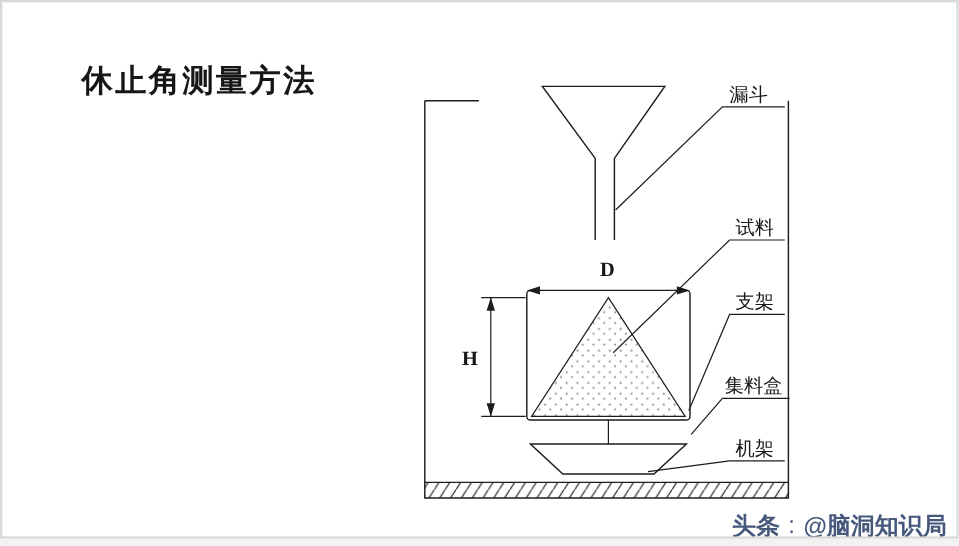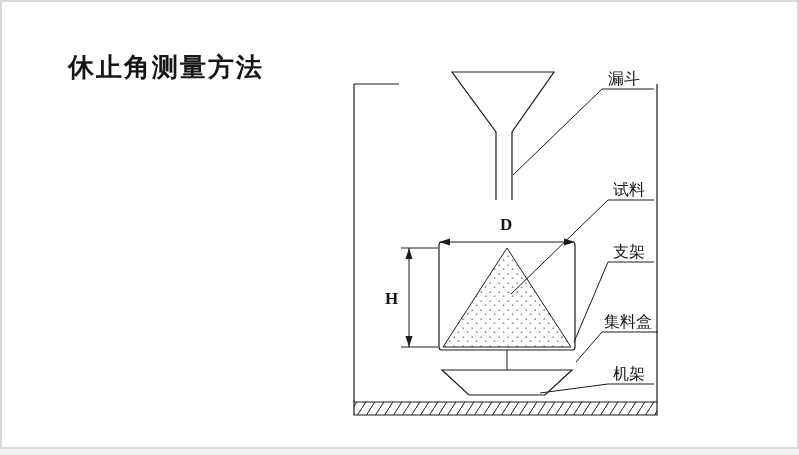--- a/index.html
+++ b/index.html
@@ -100,14 +100,19 @@
     <polyline points="656,330 600,330 574,360" fill="none" stroke="#1c1c1c" stroke-width="1"></polyline>
     <polyline points="652,382 606,382 538,391" fill="none" stroke="#1c1c1c" stroke-width="1"></polyline>
 
     <text class="part-label" x="606" y="82">漏斗</text>
     <text class="part-label" x="611" y="193">试料</text>
     <text class="part-label" x="611" y="255">支架</text>
     <text class="part-label" x="602" y="325">集料盒</text>
     <text class="part-label" x="611" y="377">机架</text>
   </svg>
 
+  <div class="watermark">
+    <span>头条</span>
+    <span class="sep">:</span>
+    <span>@脑洞知识局</span>
+  </div>
 
 </div>
 
 </body></html>

